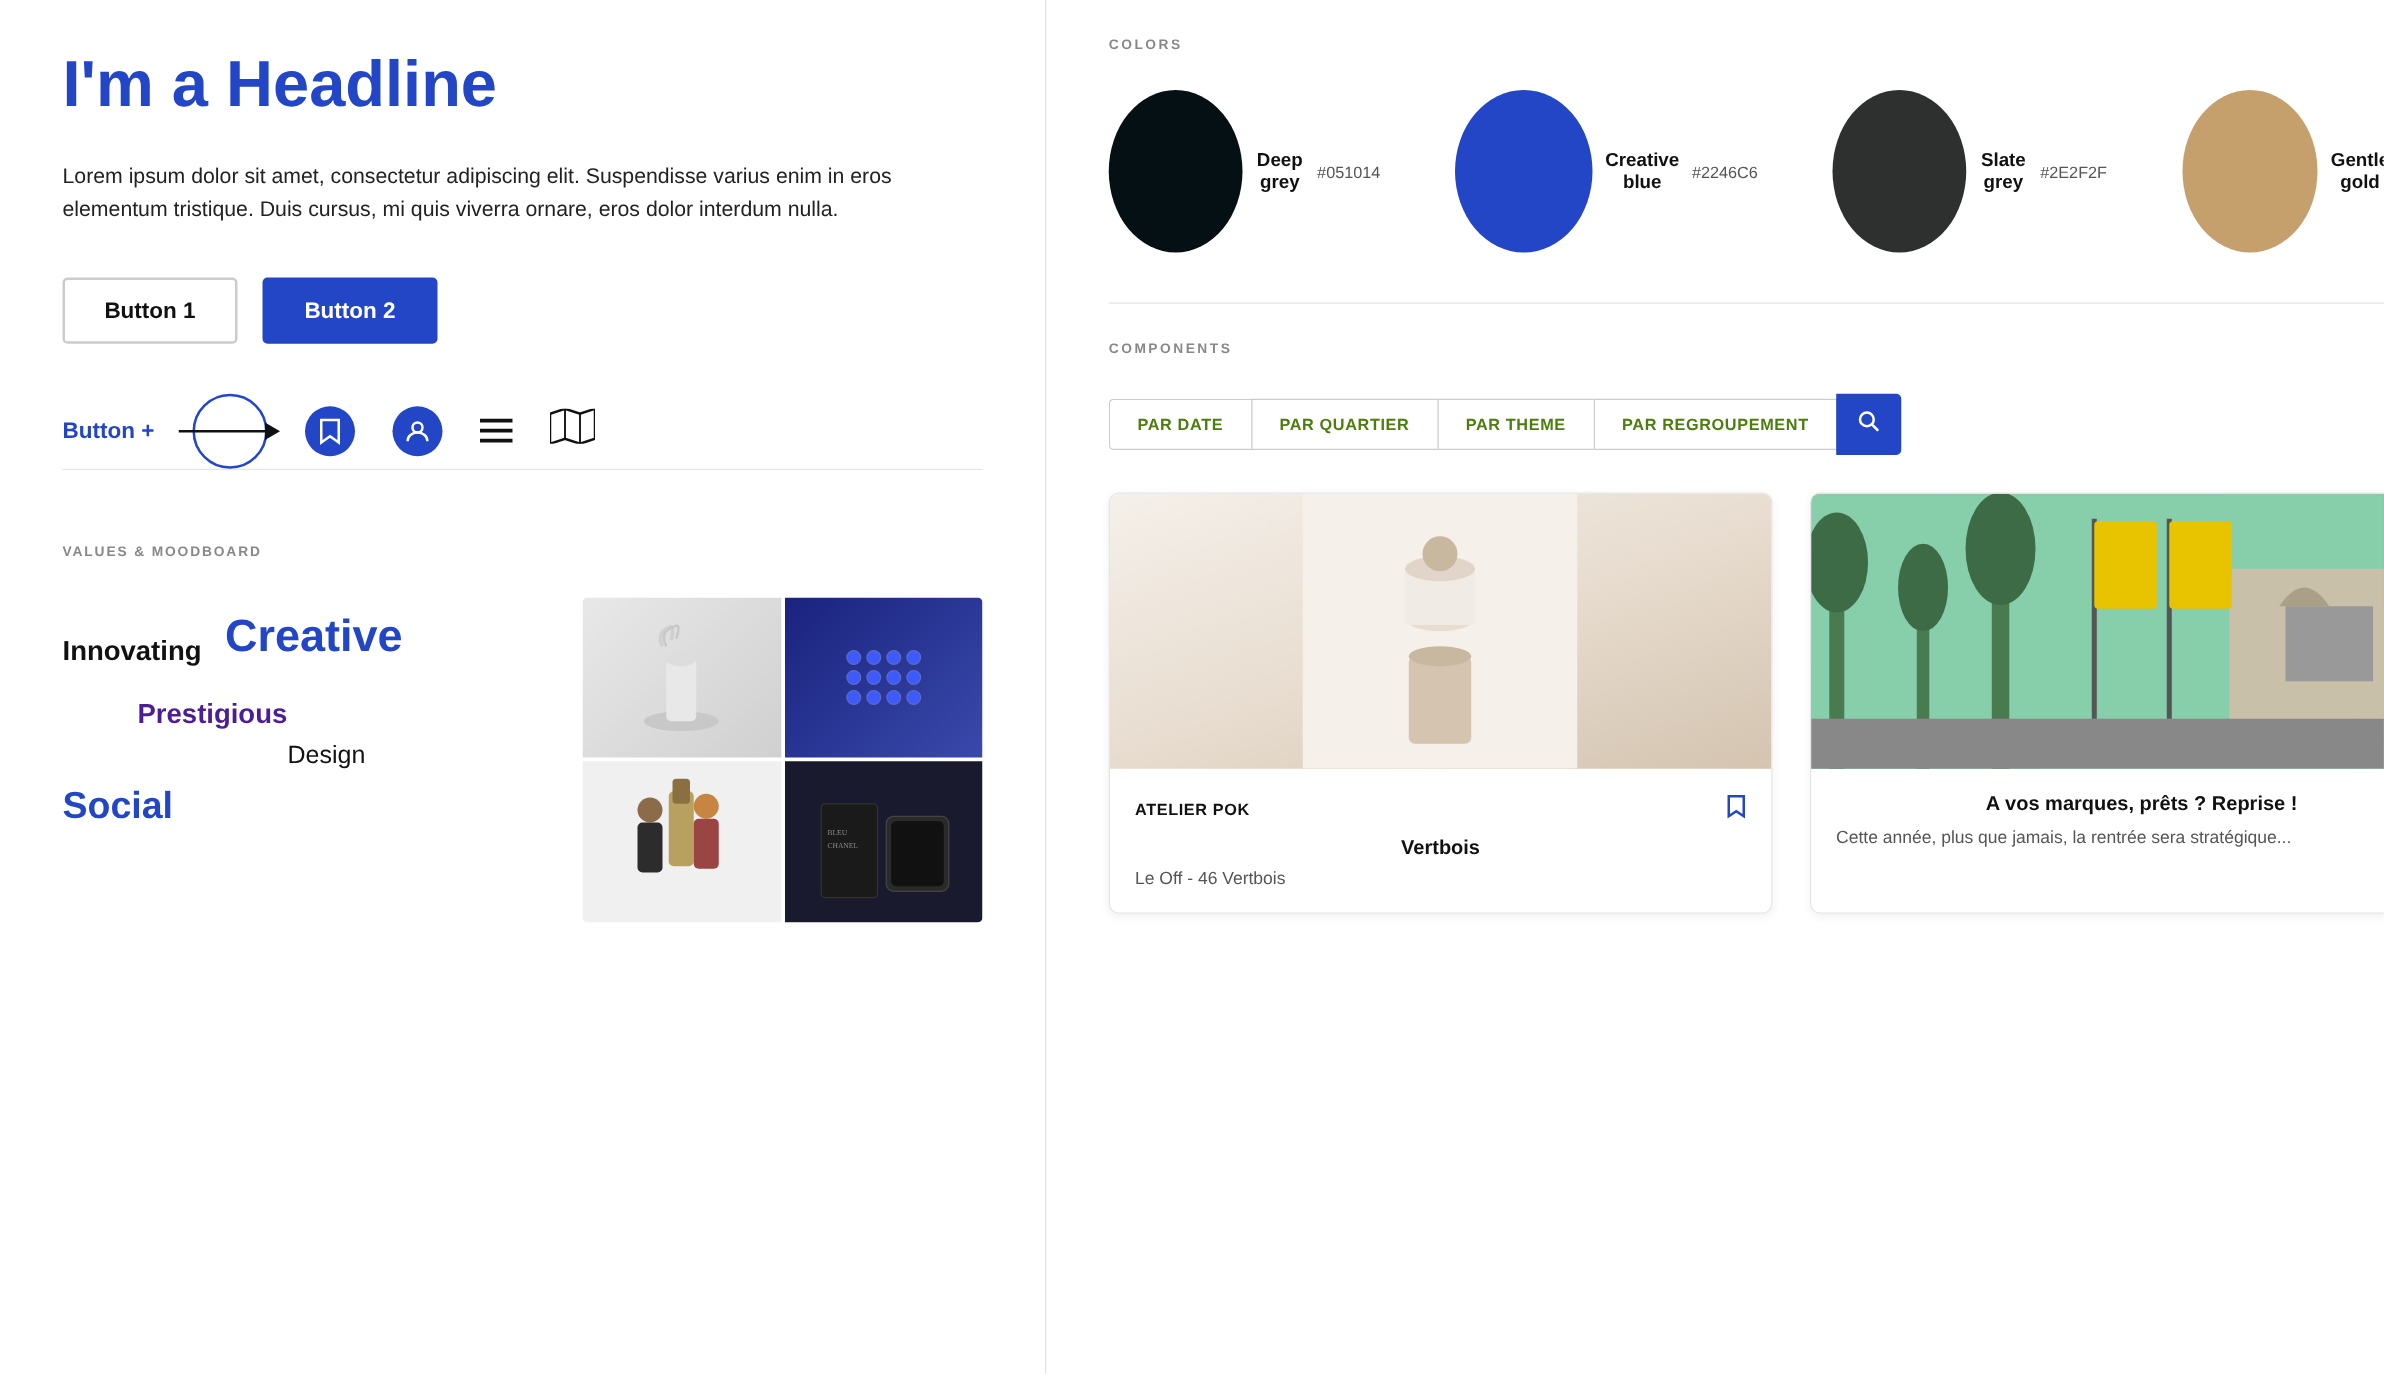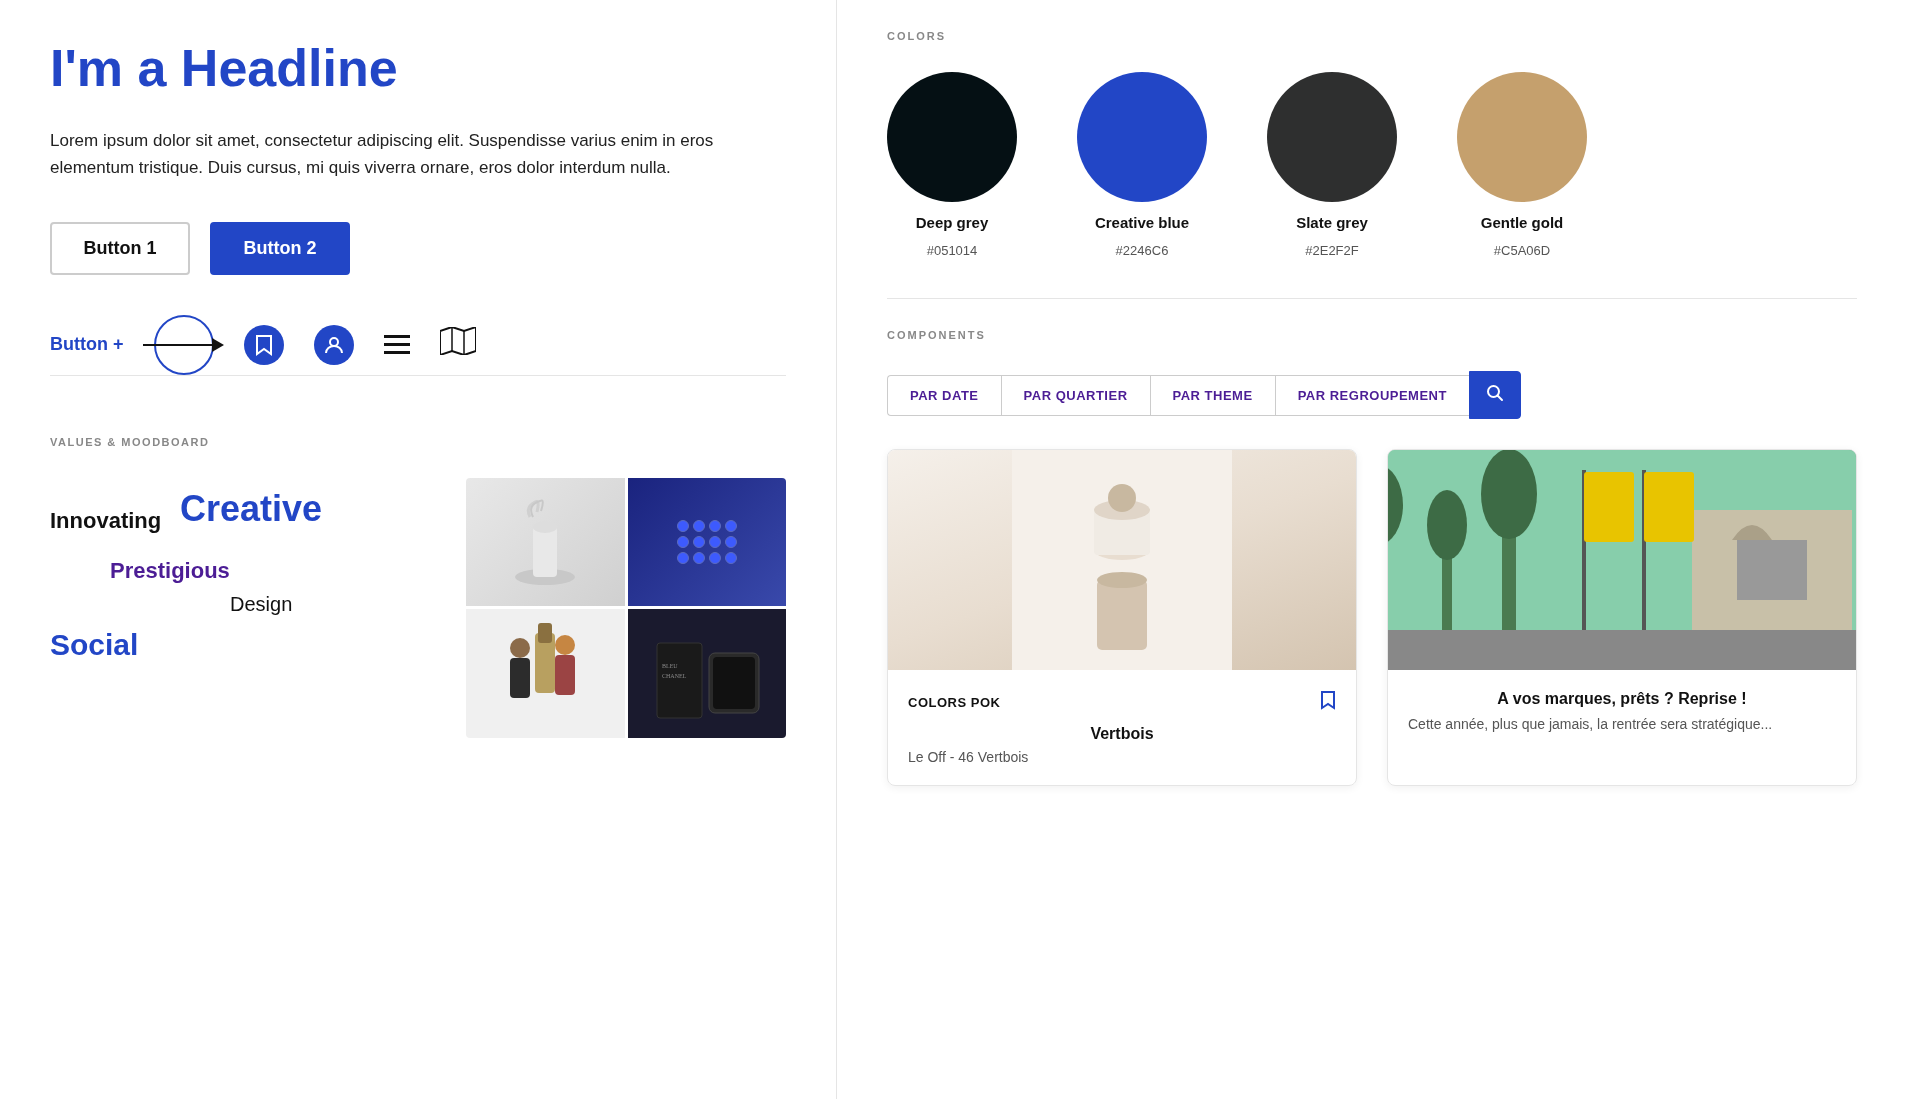--- a/index.html
+++ b/index.html
@@ -278,23 +278,21 @@
     }
 
     .colors-row {
       display: flex;
       gap: 60px;
       align-items: flex-start;
     }
 
     .color-item {
       display: flex;
-      flex-direction: column;
-      align-items: center;
-      gap: 12px;
+      align-items: center;
     }
 
     .color-circle {
       width: 130px;
       height: 130px;
       border-radius: 50%;
     }
 
     .color-name {
       font-size: 15px;
@@ -322,21 +320,21 @@
       display: flex;
       gap: 0;
       margin-bottom: 30px;
       align-items: center;
     }
 
     .filter-btn {
       padding: 12px 22px;
       font-size: 13px;
       font-weight: 600;
-      color: #4c1d95;
+      color: #4d7c0f;
       background: #fff;
       border: 1px solid #ccc;
       cursor: pointer;
       letter-spacing: 0.5px;
       border-right: none;
     }
 
     .filter-btn:first-child {
       border-radius: 4px 0 0 4px;
     }
@@ -639,21 +637,21 @@
 
             <ellipse cx="110" cy="100" rx="28" ry="10" fill="#e8ddd0"></ellipse>
             <rect x="82" y="60" width="56" height="45" rx="4" fill="#f0ebe4"></rect>
             <ellipse cx="110" cy="60" rx="28" ry="10" fill="#e0d5c8"></ellipse>
 
             <ellipse cx="110" cy="48" rx="14" ry="14" fill="#c8b8a0"></ellipse>
           </svg>
         </div>
         <div class="card-body">
           <div class="card-tag">
-            <span>COLORS POK</span>
+            <span>ATELIER POK</span>
             <span class="bookmark-icon">
               <svg width="16" height="20" viewBox="0 0 16 20" fill="none">
                 <path d="M2 2h12v16l-6-4-6 4V2z" stroke="#2246C6" stroke-width="2" fill="none"></path>
               </svg>
             </span>
           </div>
           <div class="card-title">Vertbois</div>
           <div class="card-subtitle">Le Off - 46 Vertbois</div>
         </div>
       </div>

